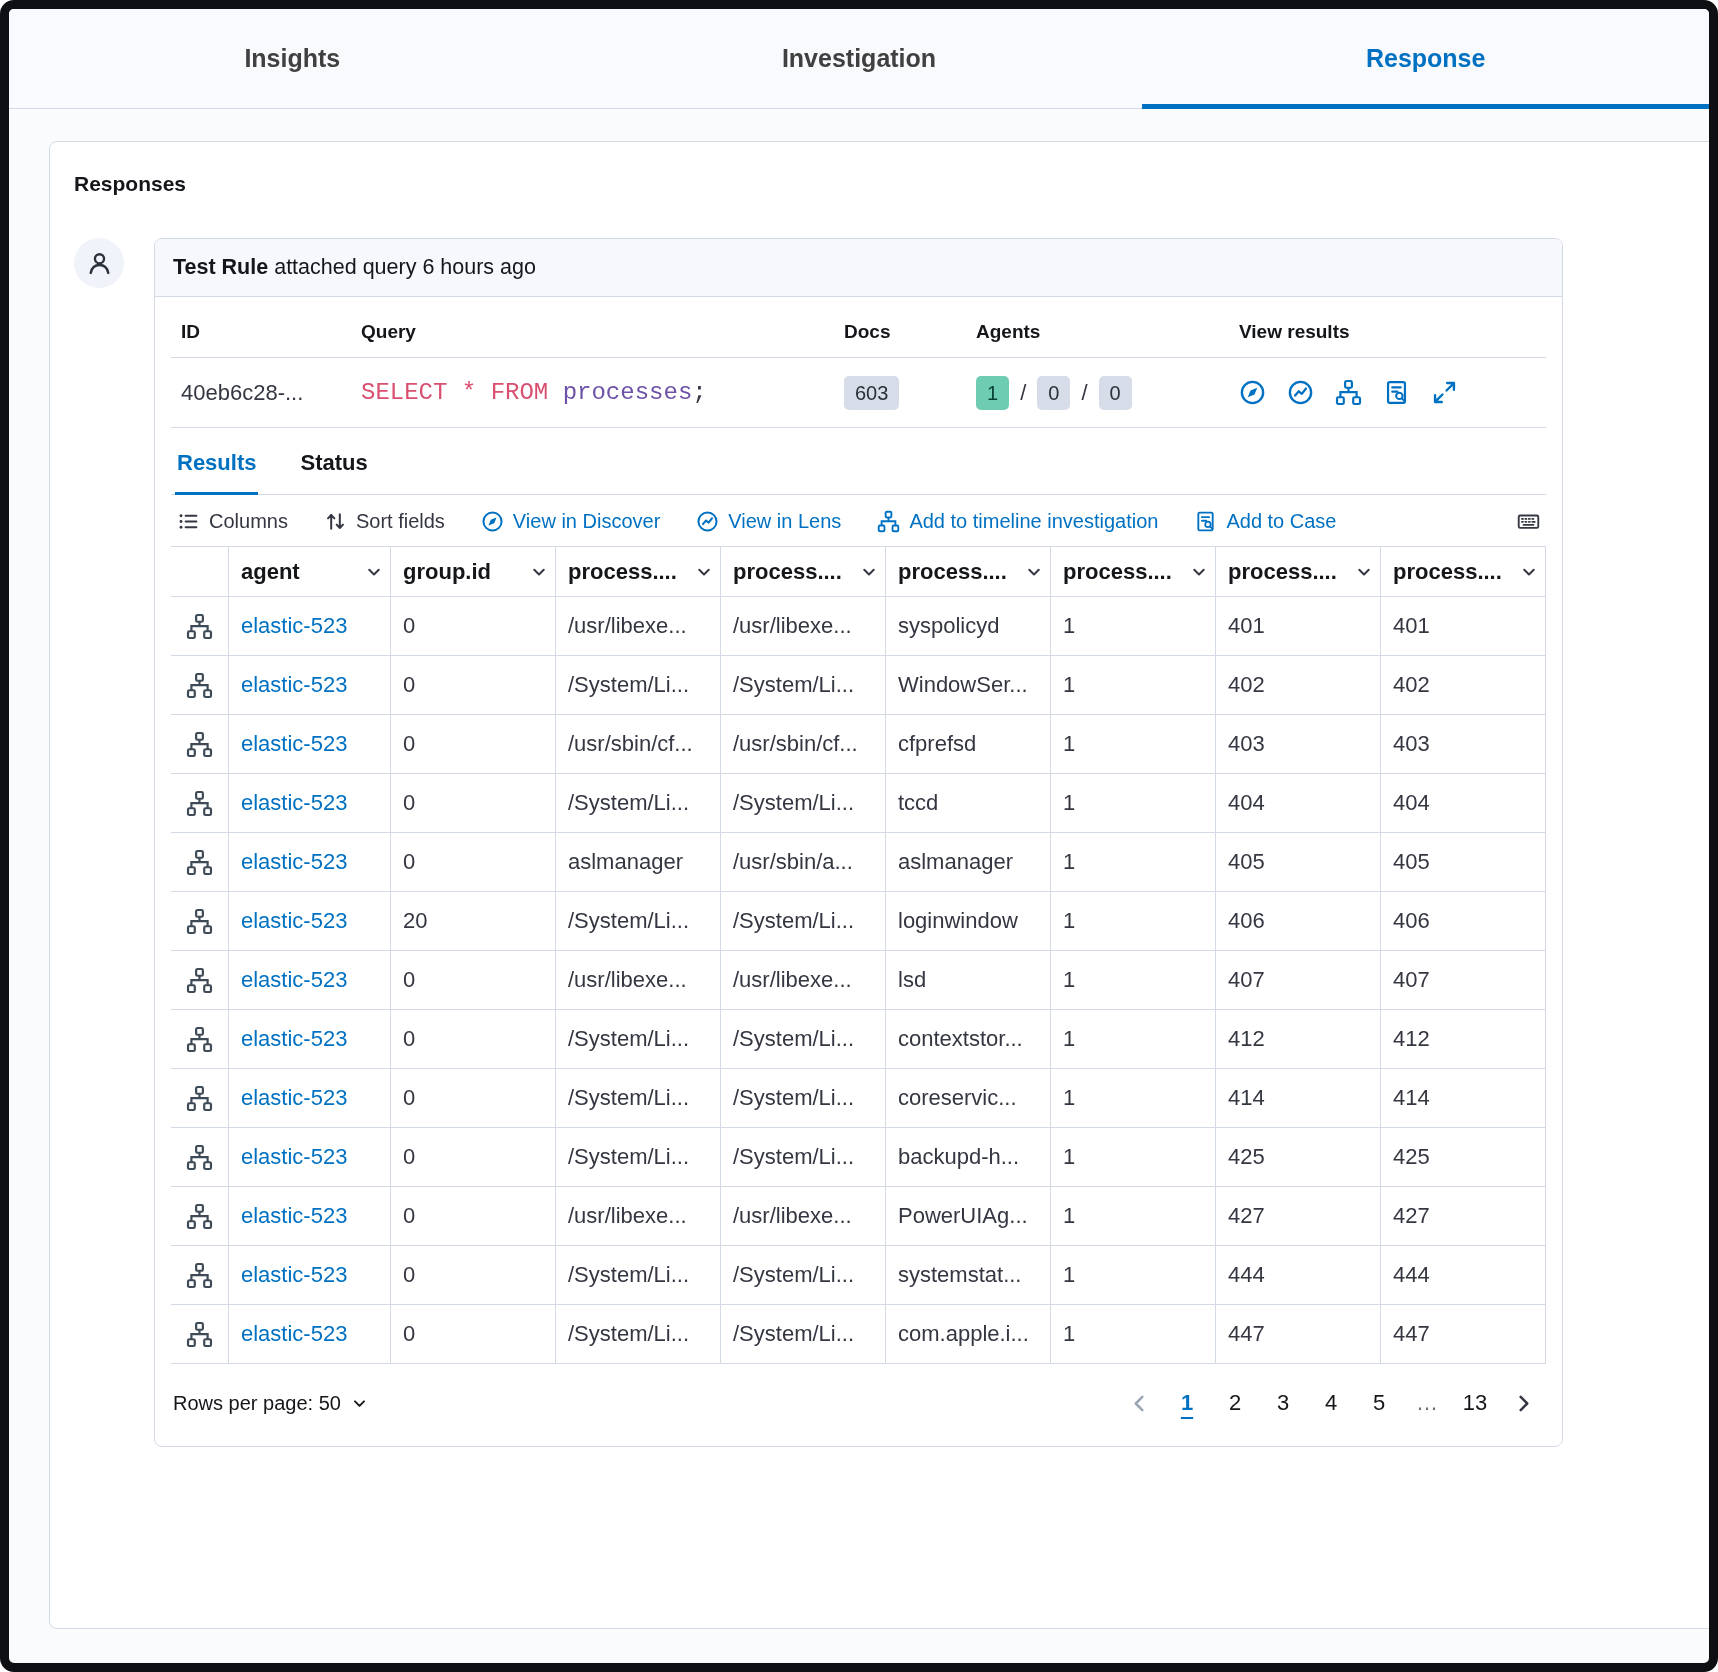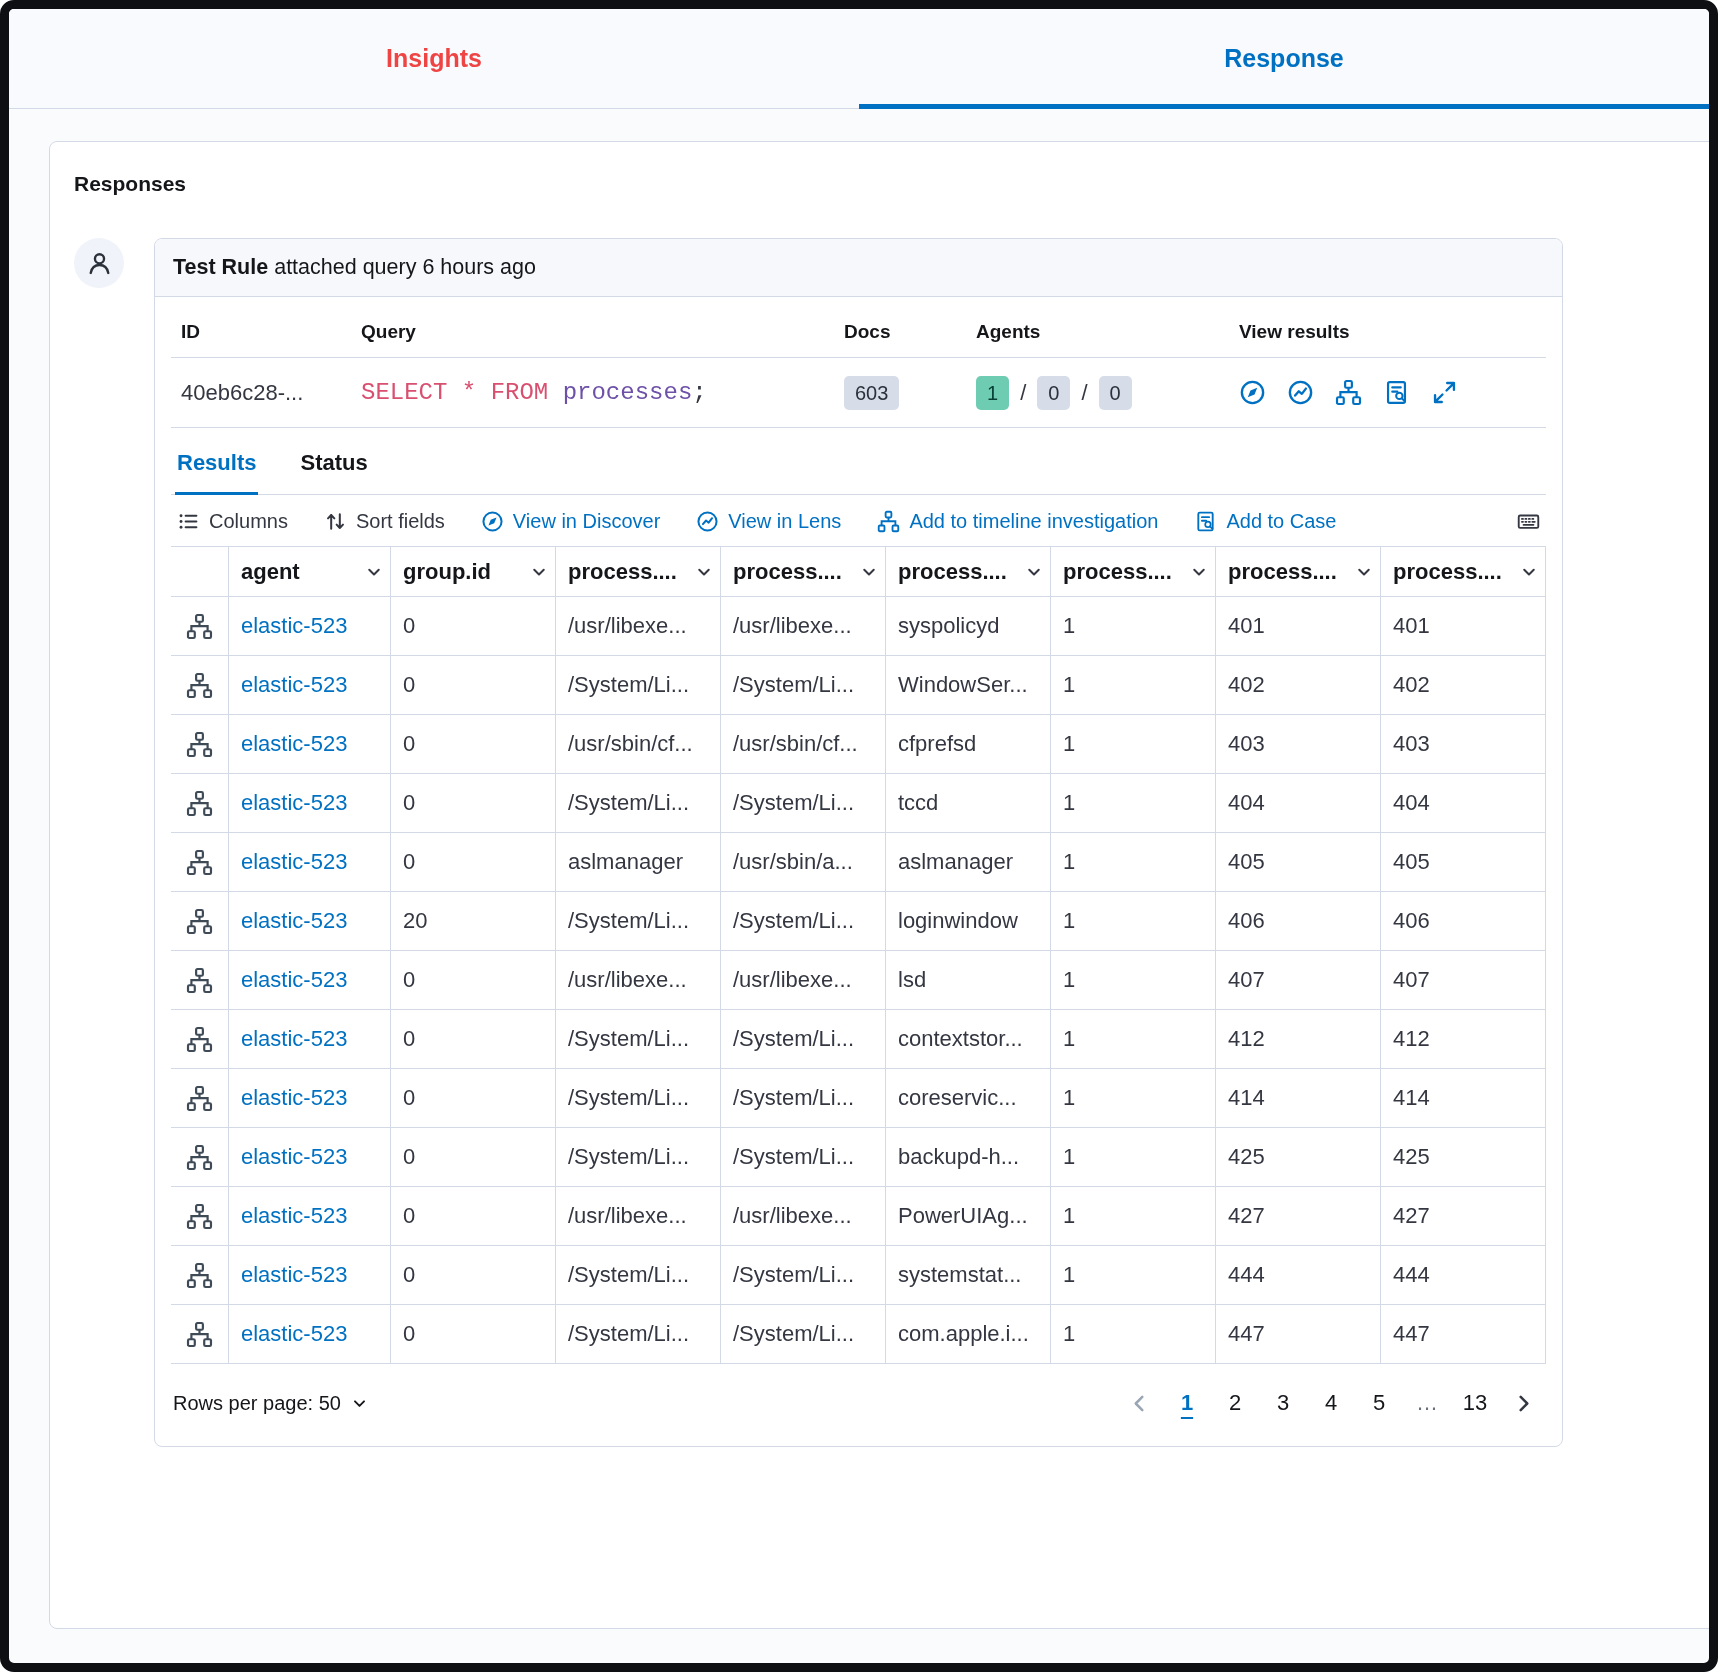--- a/index.html
+++ b/index.html
@@ -10,21 +10,21 @@
     --badge-teal:#6dccb1;
     --badge-grey:#d6dce8;
   }
   *{box-sizing:border-box;}
   html,body{margin:0;padding:0;}
   body{width:1718px;height:1672px;background:#fff;font-family:"Liberation Sans",sans-serif;color:#343741;}
   .frame{width:1718px;height:1672px;border:9px solid #0d0f12;border-radius:14px;overflow:hidden;background:#fafbfd;display:flex;flex-direction:column;}
 
   
   .tabbar{display:flex;height:100px;flex:0 0 auto;background:#f9fafd;border-bottom:1px solid var(--border);}
-  .tab{flex:1 1 0;display:flex;align-items:center;justify-content:center;font-size:25px;font-weight:700;color:#ef4444;position:relative;cursor:pointer;}
+  .tab{flex:1 1 0;display:flex;align-items:center;justify-content:center;font-size:25px;font-weight:700;color:#404040;position:relative;cursor:pointer;}
   .tab.active{color:var(--primary);}
   .tab.active::after{content:"";position:absolute;left:0;right:0;bottom:-1px;height:5px;background:var(--primary);}
 
   .content{flex:1 1 auto;padding:32px 40px 34px;display:flex;}
   .panel{flex:1;background:#fff;border:1px solid var(--border);border-radius:8px;padding:26px 24px;}
   .panel-title{font-size:21px;font-weight:700;color:#14161a;margin:4px 0 42px;}
 
   .comment-row{display:flex;margin-right:150px;}
   .avatar{width:50px;height:50px;border-radius:50%;background:#f0f3f9;display:flex;align-items:center;justify-content:center;color:#2b313a;margin-right:30px;flex:0 0 auto;}
   .comment-card{flex:1;min-width:0;border:1px solid var(--border);border-radius:8px;background:#fff;overflow:hidden;}
@@ -97,20 +97,21 @@
   .sm.ico svg{width:19px;height:19px;}
   #view-results .ico svg{width:27px;height:27px;}
   .g-c.icon .ico svg{width:27px;height:27px;}
 </style>
 </head>
 <body>
 
 <div class="frame">
   <nav class="tabbar" id="tabbar">
       <div class="tab">Insights</div>
+      <div class="tab">Investigation</div>
       <div class="tab active">Response</div>
     </nav>
 
   <main class="content">
     <section class="panel">
       <h2 class="panel-title">Responses</h2>
 
       <div class="comment-row">
         <div class="avatar" id="avatar">
             <span class="ico ">

